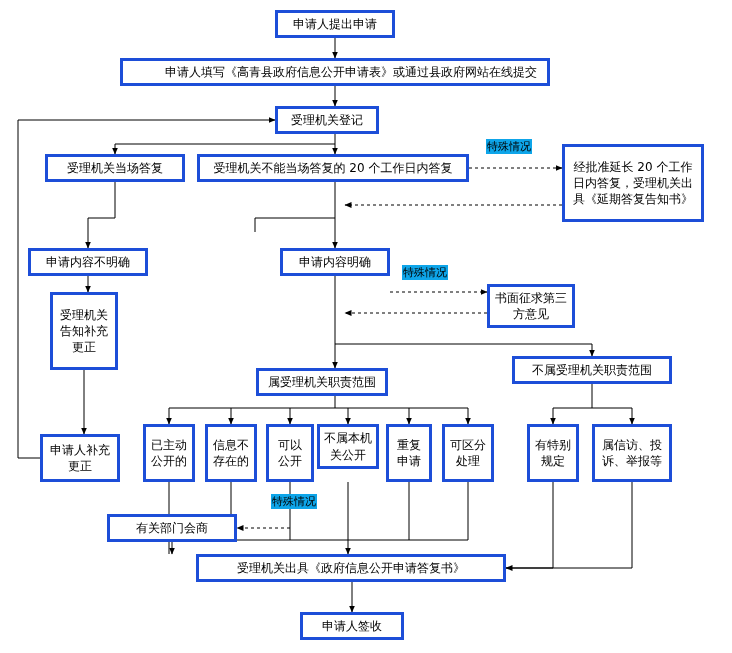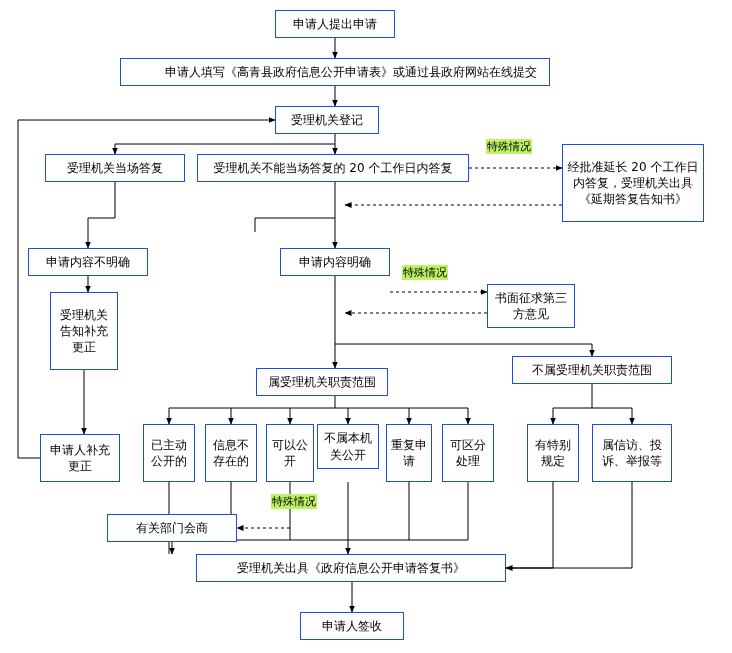--- a/index.html
+++ b/index.html
@@ -13,38 +13,38 @@
   #canvas {
     position: relative;
     width: 732px;
     height: 653px;
     background: #ffffff;
     overflow: hidden;
   }
   .node {
     position: absolute;
     box-sizing: border-box;
-    border: 1px solid #1d4ed8;
+    border: 3px solid #1d4ed8;
     background: #ffffff;
     display: flex;
     align-items: center;
     justify-content: center;
     text-align: center;
     font-size: 12px;
     line-height: 1.35;
     color: #000000;
     padding: 2px 4px;
     z-index: 3;
   }
   .label {
     position: absolute;
     box-sizing: border-box;
     font-size: 11px;
     color: #000000;
-    background: #bef264;
+    background: #0ea5e9;
     padding: 0 1px;
     white-space: nowrap;
     z-index: 4;
   }
   svg.edges {
     position: absolute;
     left: 0;
     top: 0;
     width: 732px;
     height: 653px;

